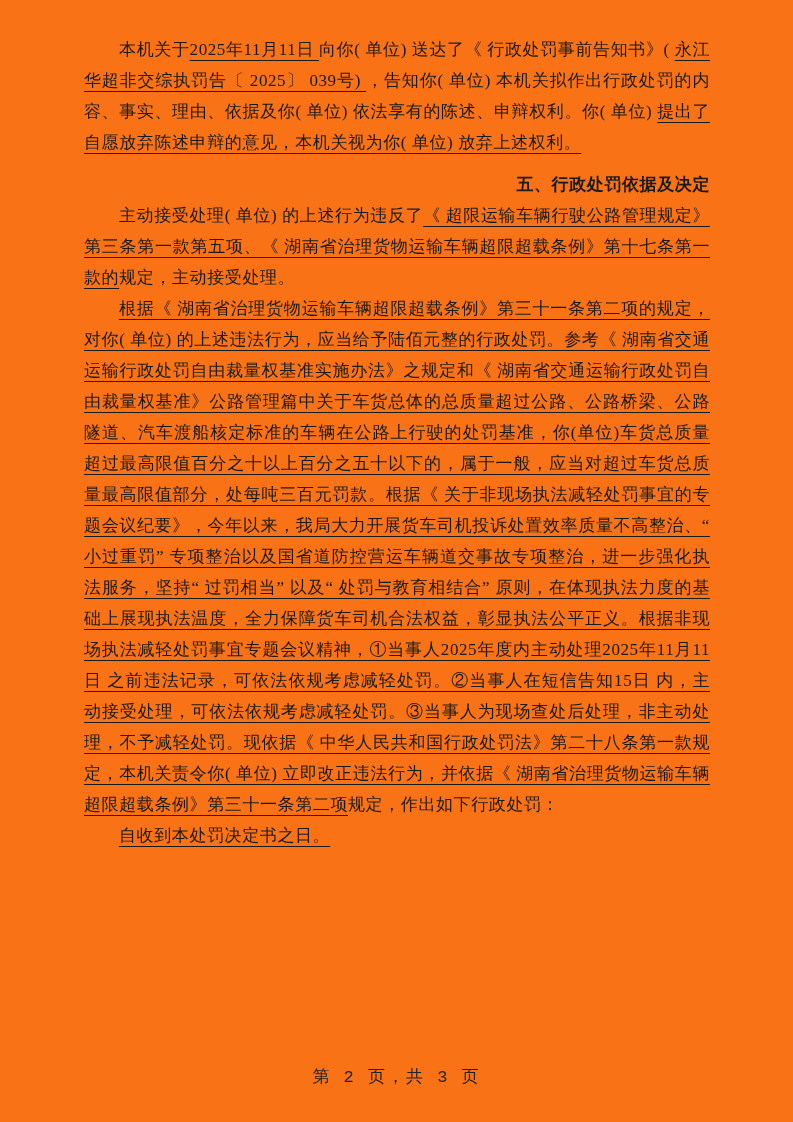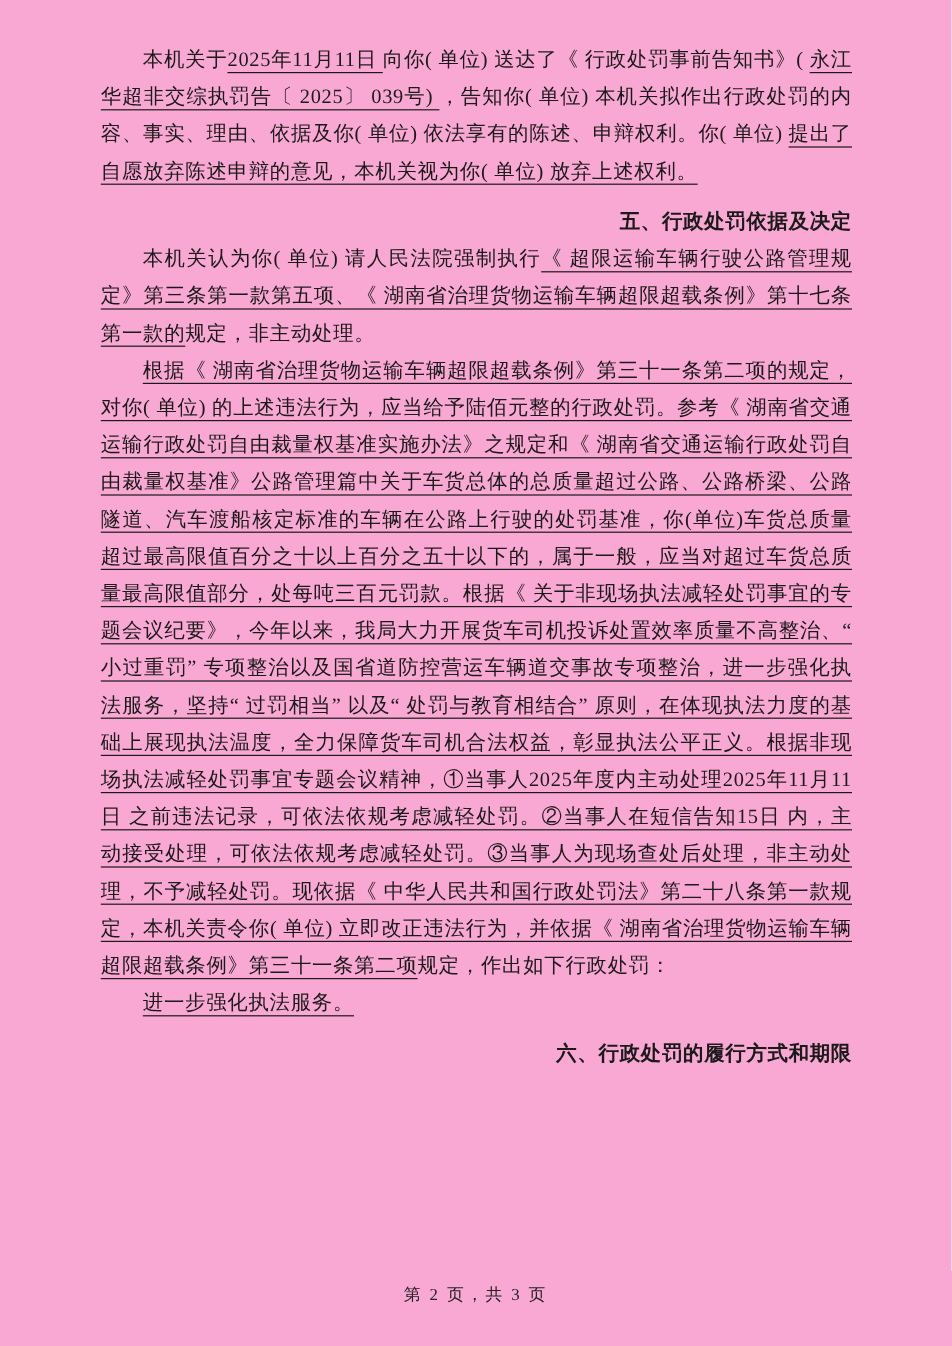--- a/index.html
+++ b/index.html
@@ -4,21 +4,21 @@
 <style>
   html, body {
     margin: 0;
     padding: 0;
     background: #ffffff;
   }
   .page {
     position: relative;
     width: 793px;
     height: 1122px;
-    background: #f9a8d4;
+    background: #f97316;
     overflow: hidden;
   }
   .doc-body {
     position: absolute;
     left: 84px;
     top: 34px;
     width: 626px;
   }
   .doc-body p {
     margin: 0;
@@ -40,34 +40,33 @@
     text-decoration: underline;
     text-decoration-thickness: 1.2px;
     text-underline-offset: 5px;
   }
   .page-footer {
     position: absolute;
     left: 0;
     bottom: 34px;
     width: 100%;
     text-align: center;
-    font-family: Liberation Serif, serif;
-    font-size: 14px;
+    font-family: Liberation Mono, monospace;
+    font-size: 17px;
     letter-spacing: 2px;
     color: #222222;
   }
 </style>
 </head>
 <body>
 
 <div class="page">
   <main class="doc-body" id="doc-body">
       <p class="body"><span>本机关于</span><span class="u">2025年11月11日 </span><span>向你( 单位) 送达了《 行政处罚事前告知书》( </span><span class="u">永江华超非交综执罚告〔 2025〕 039号) </span><span>，告知你( 单位) 本机关拟作出行政处罚的内容、事实、理由、依据及你( 单位) 依法享有的陈述、申辩权利。你( 单位) </span><span class="u">提出了自愿放弃陈述申辩的意见，本机关视为你( 单位) 放弃上述权利。</span></p>
       <p class="heading"><span>五、行政处罚依据及决定</span></p>
-      <p class="body"><span>本机关认为你( 单位) 请人民法院强制执行</span><span class="u">《 超限运输车辆行驶公路管理规定》第三条第一款第五项、《 湖南省治理货物运输车辆超限超载条例》第十七条第一款的</span><span>规定，非主动处理。</span></p>
+      <p class="body"><span>主动接受处理( 单位) 的上述行为违反了</span><span class="u">《 超限运输车辆行驶公路管理规定》第三条第一款第五项、《 湖南省治理货物运输车辆超限超载条例》第十七条第一款的</span><span>规定，主动接受处理。</span></p>
       <p class="body"><span class="u">根据《 湖南省治理货物运输车辆超限超载条例》第三十一条第二项的规定，对你( 单位) 的上述违法行为，应当给予陆佰元整的行政处罚。参考《 湖南省交通运输行政处罚自由裁量权基准实施办法》之规定和《 湖南省交通运输行政处罚自由裁量权基准》公路管理篇中关于车货总体的总质量超过公路、公路桥梁、公路隧道、汽车渡船核定标准的车辆在公路上行驶的处罚基准，你(单位)车货总质量超过最高限值百分之十以上百分之五十以下的，属于一般，应当对超过车货总质量最高限值部分，处每吨三百元罚款。根据《 关于非现场执法减轻处罚事宜的专题会议纪要》，今年以来，我局大力开展货车司机投诉处置效率质量不高整治、“ 小过重罚” 专项整治以及国省道防控营运车辆道交事故专项整治，进一步强化执法服务，坚持“ 过罚相当” 以及“ 处罚与教育相结合” 原则，在体现执法力度的基础上展现执法温度，全力保障货车司机合法权益，彰显执法公平正义。根据非现场执法减轻处罚事宜专题会议精神，①当事人2025年度内主动处理2025年11月11日 之前违法记录，可依法依规考虑减轻处罚。②当事人在短信告知15日 内，主动接受处理，可依法依规考虑减轻处罚。③当事人为现场查处后处理，非主动处理，不予减轻处罚。现依据《 中华人民共和国行政处罚法》第二十八条第一款规定，本机关责令你( 单位) 立即改正违法行为，并依据《 湖南省治理货物运输车辆超限超载条例》第三十一条第二项</span><span>规定，作出如下行政处罚：</span></p>
-      <p class="body"><span class="u">进一步强化执法服务。 </span></p>
-      <p class="heading"><span>六、行政处罚的履行方式和期限</span></p>
+      <p class="body"><span class="u">自收到本处罚决定书之日。 </span></p>
     </main>
   <footer class="page-footer">
     <span>第 2 页，共 3 页</span>
   </footer>
 </div>
 
 </body></html>

